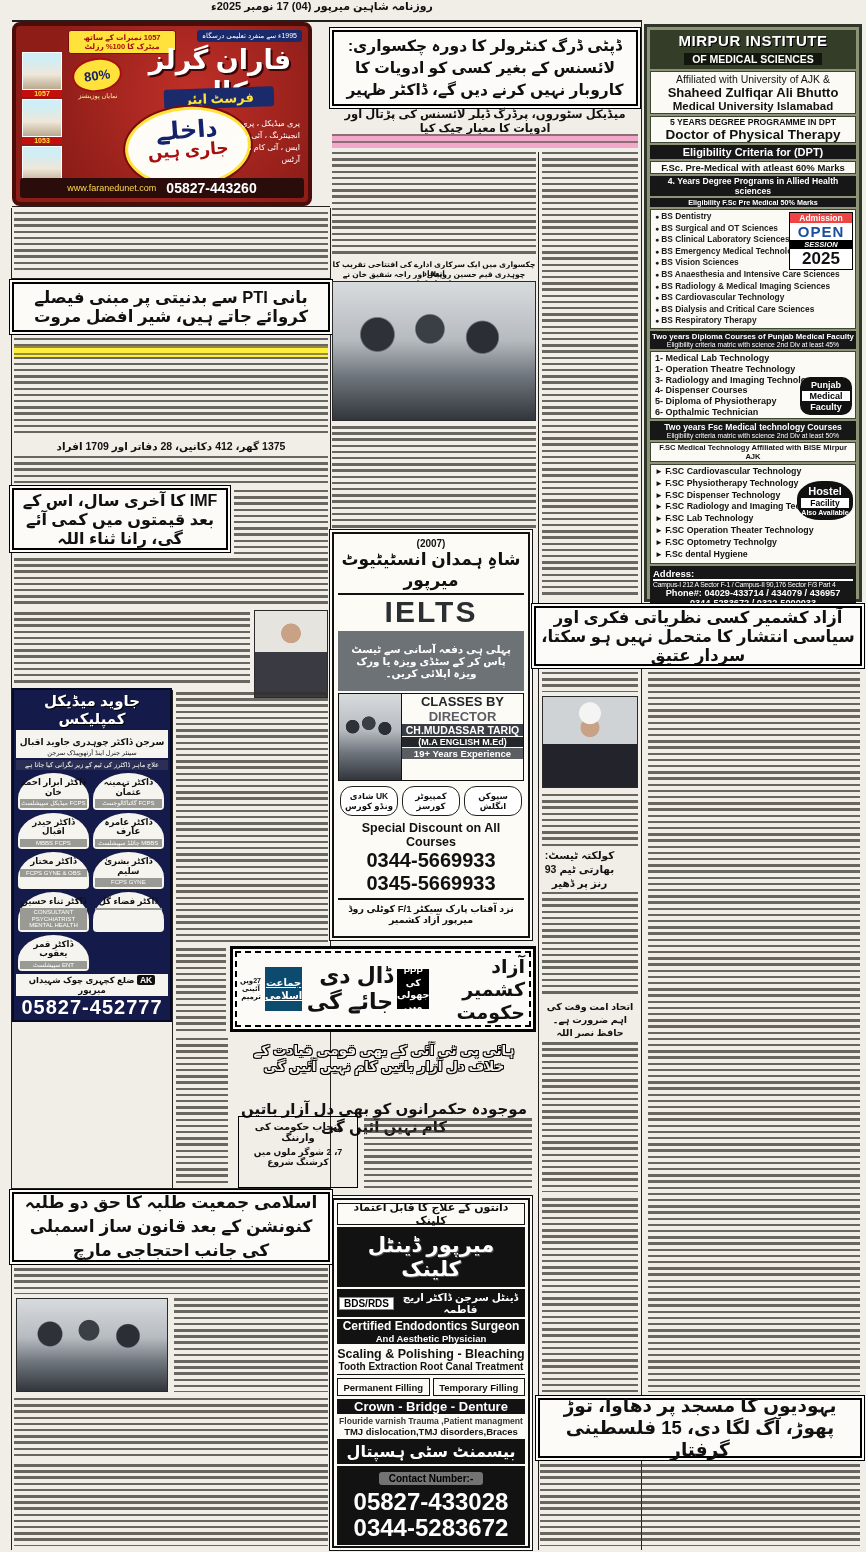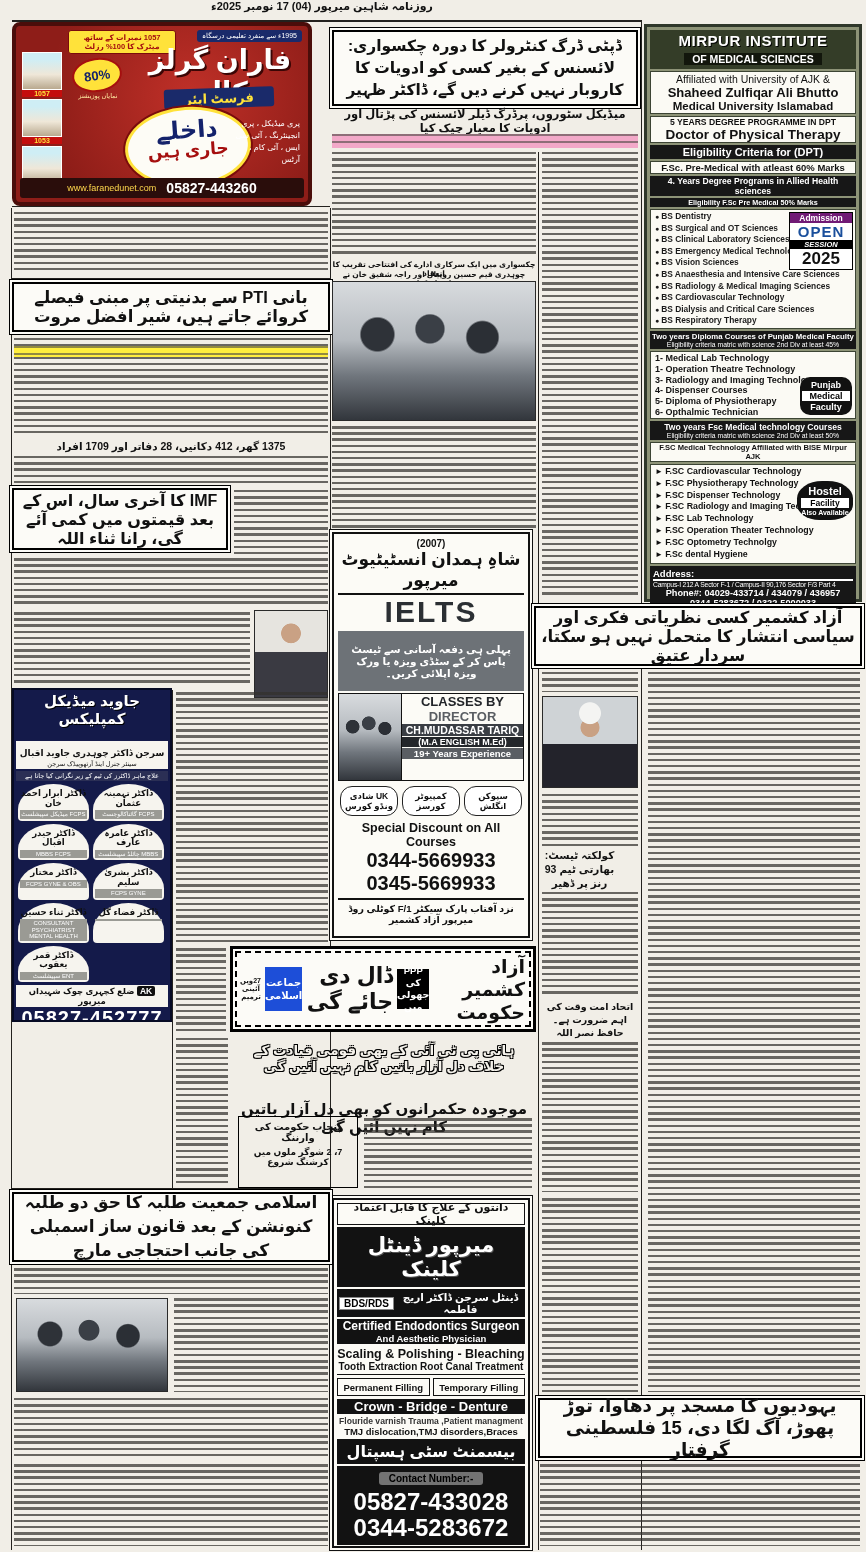--- a/index.html
+++ b/index.html
@@ -141,21 +141,21 @@
         <li>BS Emergency Medical Technology</li>
         <li>BS Vision Sciences</li>
         <li>BS Anaesthesia and Intensive Care Sciences</li>
         <li>BS Radiology &amp; Medical Imaging Sciences</li>
         <li>BS Cardiovascular Technology</li>
         <li>BS Dialysis and Critical Care Sciences</li>
         <li>BS Respiratory Therapy</li>
         <li>BS Public Health</li>
       </ul>
       <div class="abs" style="right:2px;top:2px;width:64px;text-align:center;background:#fff;border:1.5px solid #000;">
-        <div class="b" style="background:#701a75;color:#fff;font-size:8.5px;">Admission</div>
+        <div class="b" style="background:#ef4444;color:#fff;font-size:8.5px;">Admission</div>
         <div class="b" style="color:#1a4f9c;font-size:15px;letter-spacing:1px;">OPEN</div>
         <div class="b" style="background:#000;color:#fff;font-size:7.5px;font-style:italic;">SESSION</div>
         <div class="b" style="font-size:17px;">2025</div>
       </div>
     </div>
     <div class="band" style="padding:1px 0;">
       <div class="b" style="font-size:7.8px;">Two years Diploma Courses of Punjab Medical Faculty</div>
       <div style="font-size:6.8px;">Eligibility criteria matric with science 2nd Div at least 45%</div>
     </div>
     <div class="panel dip" style="height:66px;">
@@ -253,21 +253,21 @@
       <div class="pill">UK شادی ونڈو کورس</div>
     </div>
     <div class="ctr b" style="font-size:12.5px;margin-top:5px;">Special Discount on All Courses</div>
     <div class="ctr b" style="font-size:20px;">0344-5669933</div>
     <div class="ctr b" style="font-size:20px;">0345-5669933</div>
     <div class="rtl b ctr" style="font-size:9.5px;border-top:2px solid #111;margin-top:3px;padding-top:3px;">نزد آفتاب پارک سیکٹر F/1 کوٹلی روڈ میرپور آزاد کشمیر</div>
   </div>
 
   <div class="abs javed" style="left:12px;top:688px;width:160px;height:334px;padding:2px;overflow:hidden;">
     <div class="rtl b" style="font-size:15px;text-align:center;text-shadow:1px 1px 0 #000;">جاوید میڈیکل کمپلیکس</div>
-    <div class="rtl" style="background:#f6f4ee;color:#101010;text-align:center;margin-top:13px;padding:1px;">
+    <div class="rtl" style="background:#f6f4ee;color:#101010;text-align:center;margin-top:2px;padding:1px;">
       <span class="b" style="font-size:9px;">سرجن ڈاکٹر چوہدری جاوید اقبال</span>
       <div style="font-size:6.5px;">سینئر جنرل اینڈ آرتھوپیڈک سرجن</div>
     </div>
     <div class="rtl" style="font-size:6.5px;text-align:center;background:#2b2f55;padding:1px 0;margin-top:2px;">علاج ماہر ڈاکٹرز کی ٹیم کے زیر نگرانی کیا جاتا ہے</div>
     <div style="display:flex;flex-wrap:wrap;">
       <div class="doc rtl" style="width:44%;">
         <div class="dn">ڈاکٹر ابرار احمد خان</div>
         <div class="dt">FCPS میڈیکل سپیشلسٹ</div>
       </div>
       <div class="doc rtl" style="width:44%;">
@@ -312,21 +312,21 @@
 
   <div class="abs fake" style="left:176px;top:692px;width:152px;height:250px;"></div>
   <div class="abs fake" style="left:176px;top:948px;width:50px;height:84px;"></div>
   <div class="abs fake" style="left:176px;top:1038px;width:52px;height:148px;"></div>
 
   <div class="abs rtl" style="left:230px;top:946px;width:306px;height:86px;background:#fcfbf7;border:3px solid #000;
        outline:2px dashed #000;outline-offset:-7px;display:flex;align-items:center;justify-content:center;gap:4px;padding:8px;">
     <span class="b" style="font-size:19px;">آزاد کشمیر حکومت</span>
     <span class="b ctr" style="background:#000;color:#fff;font-size:9.5px;width:52px;height:40px;line-height:12px;">PPP کی جھولی میں</span>
     <span class="b" style="font-size:22px;">ڈال دی جائے گی</span>
-    <span class="b ctr" style="background:#1d4ed8;color:#fff;font-size:10px;width:42px;height:44px;line-height:13px;">جماعت اسلامی</span>
+    <span class="b ctr" style="background:#0c4a6e;color:#fff;font-size:10px;width:42px;height:44px;line-height:13px;text-decoration:underline;">جماعت اسلامی</span>
     <span class="b" style="font-size:7px;width:20px;line-height:8px;text-align:center;">27ویں آئینی ترمیم</span>
   </div>
 
   <div class="abs rtl ctr b outline-text" style="left:236px;top:1042px;width:296px;height:32px;font-size:13.5px;">ہائی پی ٹی آئی کے بھی قومی قیادت کے خلاف دل آزار باتیں کام نہیں آئیں گی</div>
   <div class="abs rtl ctr b" style="left:236px;top:1102px;width:296px;height:32px;font-size:15px;">موجودہ حکمرانوں کو بھی دل آزار باتیں کام نہیں آئیں گی</div>
 
   <div class="abs rtl" style="left:238px;top:1116px;width:120px;height:72px;border:1.5px solid #000;text-align:center;padding:4px 2px;">
     <div class="b" style="font-size:10px;">پنجاب حکومت کی وارننگ</div>
     <div class="b" style="font-size:9px;margin-top:4px;">7، 2 شوگر ملوں میں کرشنگ شروع</div>
   </div>

